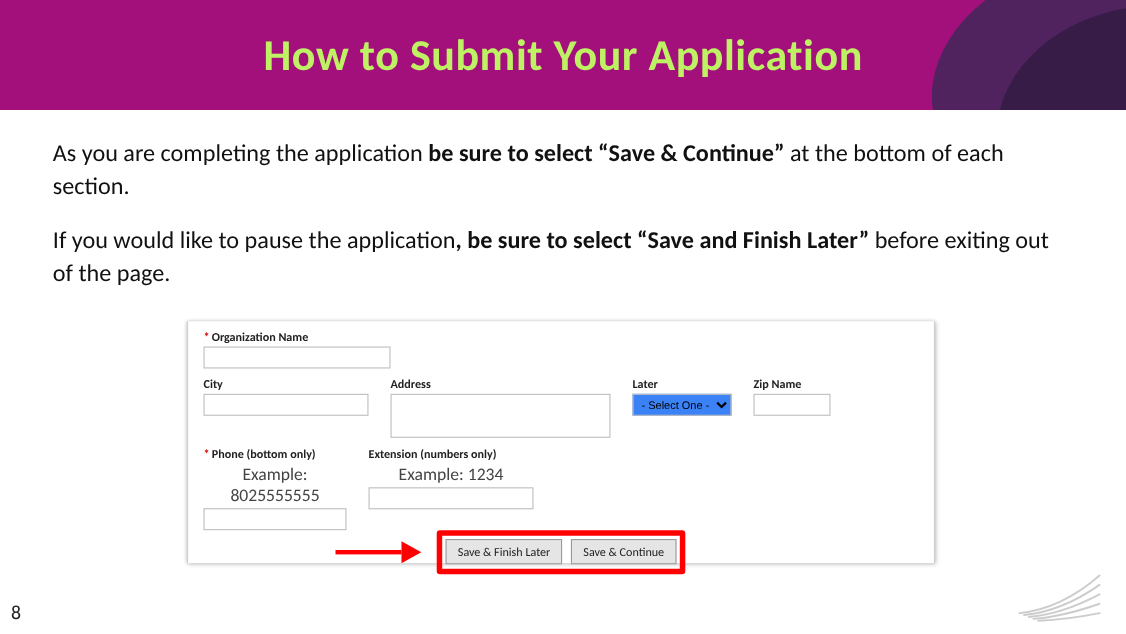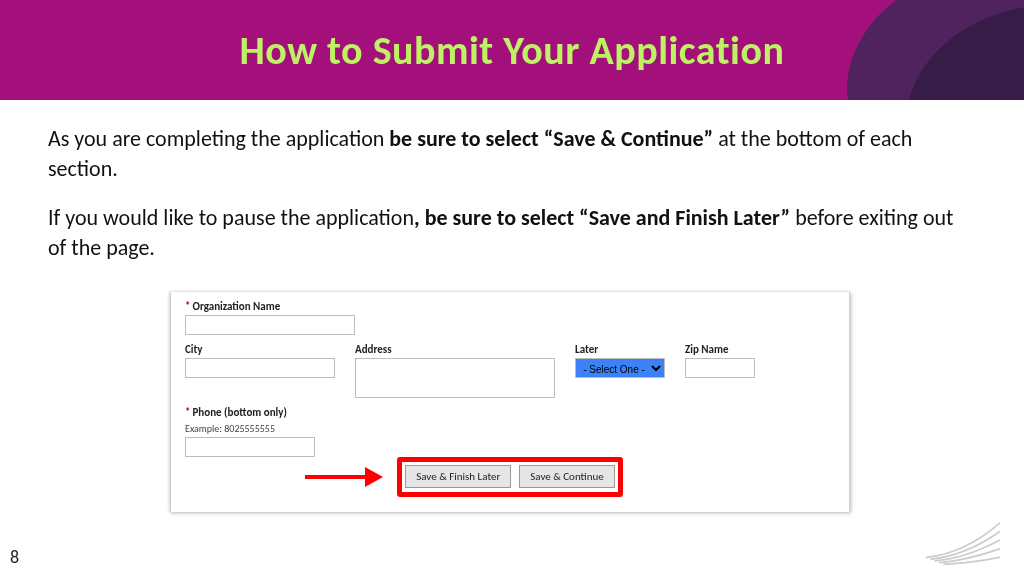--- a/index.html
+++ b/index.html
@@ -60,21 +60,21 @@
     border-left: 1px solid #d0d0d0;
     border-right: 1px solid #d0d0d0;
     box-shadow: 1px 1px 4px rgba(0,0,0,0.25), -1px 0 3px rgba(0,0,0,0.1);
     padding: 8px 14px 12px 14px;
     font-family: "Segoe UI", Calibri, Arial, sans-serif;
   }
   .form-row { display: flex; flex-wrap: wrap; gap: 20px; margin-bottom: 8px; }
   .field { display: flex; flex-direction: column; }
   .field-label { font-size: 11px; font-weight: 700; color: #222; margin-bottom: 2px; }
   .req { color: #c00; margin-right: 2px; font-weight: 700; }
-  .hint { font-size: 10px; color: #444; margin-top: 1px; }
+  .hint { font-size: 16px; color: #444; margin-top: 1px; text-align: center; }
   .txt {
     border: 1px solid #bdbdbd;
     background: #fff;
     height: 20px;
     font-size: 11px;
     padding: 0 4px;
   }
   .txtarea {
     border: 1px solid #bdbdbd;
     background: #fff;
@@ -203,20 +203,25 @@
       <div class="field" style="width:70px">
         <div class="field-label">Zip Name</div>
         <input class="txt" type="text" style="">
       </div>
     </div>
 
     <div class="form-row">
       <div class="field" style="width:130px">
         <div class="field-label"><span class="req">*</span><span>Phone (bottom only)</span></div>
         <div class="hint">Example: 8025555555</div>
+        <input class="txt" type="text" style="margin-top: 2px;">
+      </div>
+      <div class="field" style="width:150px">
+        <div class="field-label">Extension (numbers only)</div>
+        <div class="hint">Example: 1234</div>
         <input class="txt" type="text" style="margin-top: 2px;">
       </div>
     </div>
 
     <div class="btn-row">
       <div class="arrow">
         <div class="arrow-shaft"></div>
         <div class="arrow-head"></div>
       </div>
       <button class="form-btn">Save &amp; Finish Later</button>

